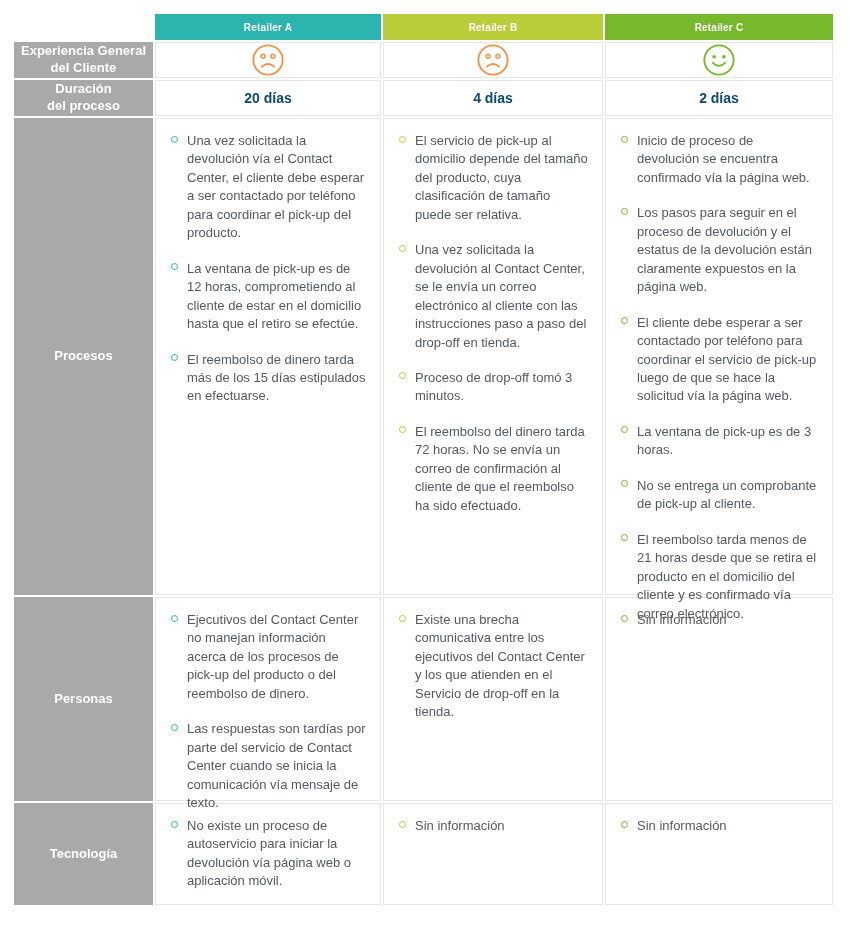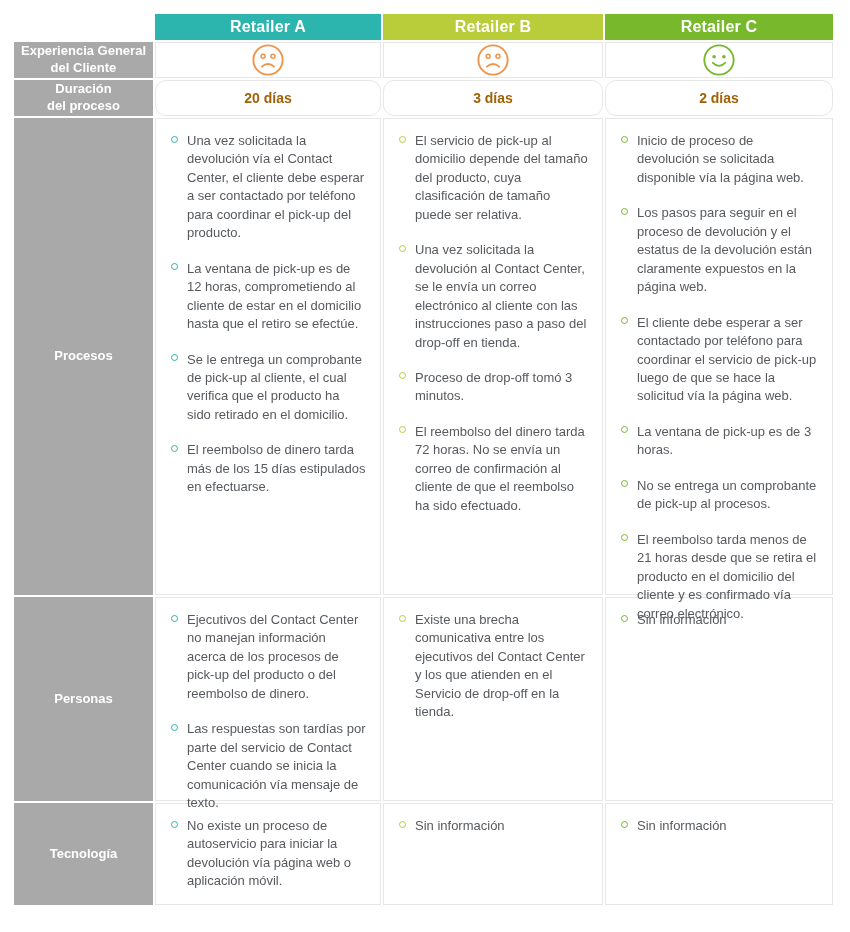--- a/index.html
+++ b/index.html
@@ -20,21 +20,21 @@
     left: 14px;
     top: 14px;
     display: grid;
     grid-template-columns: 139px 226px 220px 228px;
     grid-template-rows: 26px 36px 36px 477px 204px 102px;
     gap: 2px;
   }
   .corner { background: transparent; }
   .hdr {
     color: #ffffff;
-    font-size: 16px;
+    font-size: 10px;
     font-weight: 700;
     letter-spacing: 0.2px;
     display: flex;
     align-items: center;
     justify-content: center;
   }
   .hdr-a { background: var(--retailer-a, #2cb5af); }
   .hdr-b { background: var(--retailer-b, #b9cd3a); }
   .hdr-c { background: var(--retailer-c, #77b82c); }
   .rowlabel {
@@ -54,22 +54,21 @@
     border: 1px solid var(--divider, #e7e7e7);
   }
   .cell.center {
     display: flex;
     align-items: center;
     justify-content: center;
   }
   .duration {
     font-size: 14px;
     font-weight: 700;
-    color: #a16207;
-    border-radius: 11px;
+    color: #0c4a6e;
   }
   .cell.list { padding: 13px 14px 8px 14px; }
   ul.bullets {
     list-style: none;
     margin: 0;
     padding: 0;
   }
   .bullets li {
     position: relative;
     padding-left: 17px;
@@ -135,47 +134,46 @@
         <circle cx="18" cy="18" r="15.5" fill="none" stroke="currentColor" stroke-width="2"></circle>
         <circle cx="12.8" cy="14.5" r="1.9" fill="currentColor"></circle>
         <circle cx="23.2" cy="14.5" r="1.9" fill="currentColor"></circle>
         <path d="M11.5 21 Q18 27.5 24.5 21" fill="none" stroke="currentColor" stroke-width="2" stroke-linecap="round"></path>
       </svg>
     </div>
 
     <div class="rowlabel">Duración
 del proceso</div>
     <div class="cell center duration">20 días</div>
-    <div class="cell center duration">3 días</div>
+    <div class="cell center duration">4 días</div>
     <div class="cell center duration">2 días</div>
 
     <div class="rowlabel">Procesos</div>
     <div class="cell list">
       <ul class="bullets col-a">
           <li>Una vez solicitada la devolución vía el Contact Center, el cliente debe esperar a ser contactado por teléfono para coordinar el pick-up del producto.</li>
           <li>La ventana de pick-up es de 12 horas, comprometiendo al cliente de estar en el domicilio hasta que el retiro se efectúe.</li>
-          <li>Se le entrega un comprobante de pick-up al cliente, el cual verifica que el producto ha sido retirado en el domicilio.</li>
           <li>El reembolso de dinero tarda más de los 15 días estipulados en efectuarse.</li>
         </ul>
     </div>
     <div class="cell list">
       <ul class="bullets col-b">
           <li>El servicio de pick-up al domicilio depende del tamaño del producto, cuya clasificación de tamaño puede ser relativa.</li>
           <li>Una vez solicitada la devolución al Contact Center, se le envía un correo electrónico al cliente con las instrucciones paso a paso del drop-off en tienda.</li>
           <li>Proceso de drop-off tomó 3 minutos.</li>
           <li>El reembolso del dinero tarda 72 horas. No se envía un correo de confirmación al cliente de que el reembolso ha sido efectuado.</li>
         </ul>
     </div>
     <div class="cell list">
       <ul class="bullets col-c">
-          <li>Inicio de proceso de devolución se solicitada disponible vía la página web.</li>
+          <li>Inicio de proceso de devolución se encuentra confirmado vía la página web.</li>
           <li>Los pasos para seguir en el proceso de devolución y el estatus de la devolución están claramente expuestos en la página web.</li>
           <li>El cliente debe esperar a ser contactado por teléfono para coordinar el servicio de pick-up luego de que se hace la solicitud vía la página web.</li>
           <li>La ventana de pick-up es de 3 horas.</li>
-          <li>No se entrega un comprobante de pick-up al procesos.</li>
+          <li>No se entrega un comprobante de pick-up al cliente.</li>
           <li>El reembolso tarda menos de 21 horas desde que se retira el producto en el domicilio del cliente y es confirmado vía correo electrónico.</li>
         </ul>
     </div>
 
     <div class="rowlabel">Personas</div>
     <div class="cell list">
       <ul class="bullets col-a">
           <li>Ejecutivos del Contact Center no manejan información acerca de los procesos de pick-up del producto o del reembolso de dinero.</li>
           <li>Las respuestas son tardías por parte del servicio de Contact Center cuando se inicia la comunicación vía mensaje de texto.</li>
         </ul>

